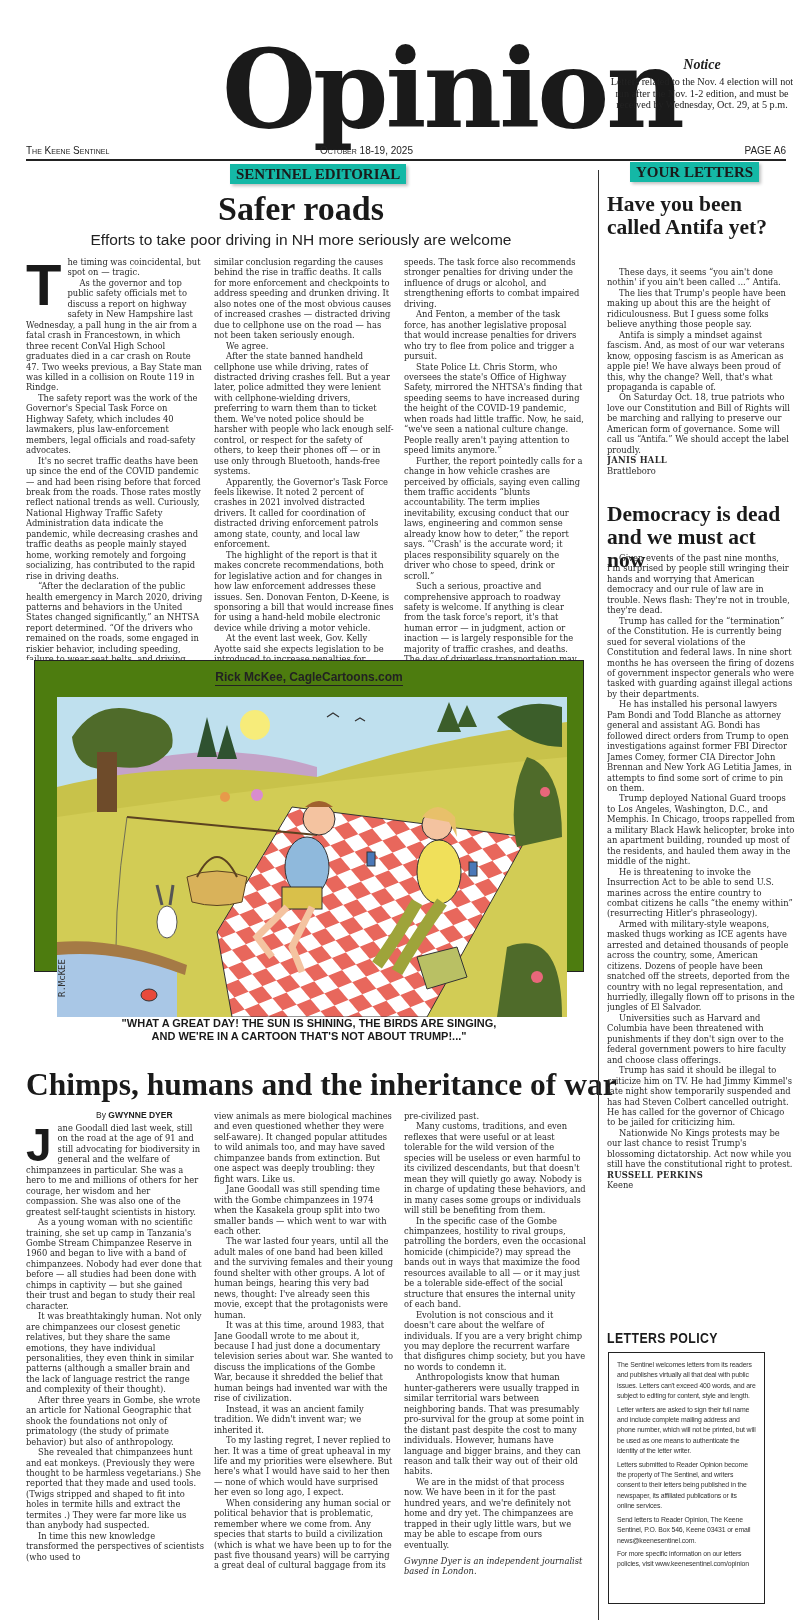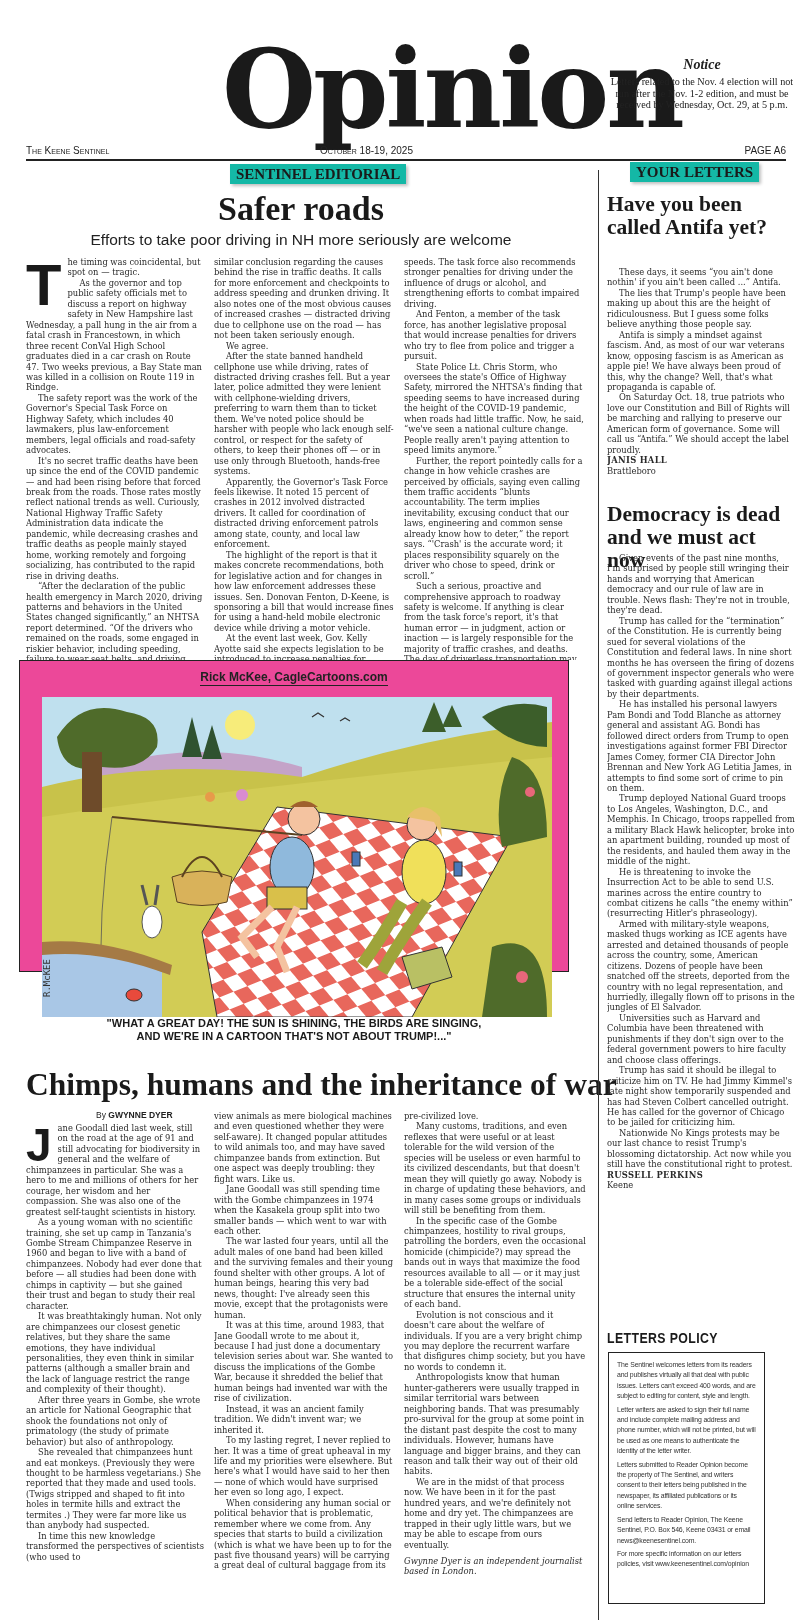--- a/index.html
+++ b/index.html
@@ -30,21 +30,21 @@
 
   .col { position:absolute; font-family:"DejaVu Serif", serif; font-size:8.35px; line-height:10.45px;
     color:#2a2a2a; text-align:left; overflow:hidden; }
   .col p { text-indent: 12px; }
   .col p.first { text-indent: 0; }
   .dropcap { float:left; font-family:"Liberation Sans", sans-serif; font-weight:bold;
     font-size: 58px; line-height:50px; margin: 3px 6px 0 0; color:#1a1a1a; }
 
   .vrule { position:absolute; top:170px; left:598px; width:1.3px; height:1450px; background:#333; }
 
-  .cartoon-box { position:absolute; left:19px; top:660px; width:550px; height:312px; border:1.3px solid #222; background:#ec4899; }
+  .cartoon-box { position:absolute; left:34px; top:660px; width:550px; height:312px; border:1.3px solid #222; background:#4d7c0f; }
   .cartoon-credit { position:absolute; top:8px; left:0; width:100%; text-align:center;
     font-family:"Liberation Sans", sans-serif; font-weight:bold; font-size:12px; line-height:16px; }
   .cartoon-credit span { border-bottom:1px solid #222; padding-bottom:1px; }
   .cartoon-img { position:absolute; left:22px; top:36px; width:510px; height:320px; overflow:hidden; }
   .cartoon-caption { position:absolute; top:356px; left:0; width:100%; text-align:center;
     font-family:"Liberation Sans", sans-serif; font-weight:bold; font-size:11px; line-height:13px; color:#1a1a1a; }
 
   .chimp-head { position:absolute; top:1066px; left:26px; width:556px;
     font-family:"Liberation Serif", serif; font-weight:bold; font-size:31.5px; line-height:38px; color:#1a1a1a; white-space:nowrap; }
   .byline { position:absolute; top:1110px; left:96px; font-family:"Liberation Sans", sans-serif; font-size:8.5px; }
@@ -87,21 +87,21 @@
   <p>As the governor and top public safety officials met to discuss a report on highway safety in New Hampshire last Wednesday, a pall hung in the air from a fatal crash in Francestown, in which three recent ConVal High School graduates died in a car crash on Route 47. Two weeks previous, a Bay State man was killed in a collision on Route 119 in Rindge.</p>
   <p>The safety report was the work of the Governor's Special Task Force on Highway Safety, which includes 40 lawmakers, plus law-enforcement members, legal officials and road-safety advocates.</p>
   <p>It's no secret traffic deaths have been up since the end of the COVID pandemic — and had been rising before that forced break from the roads. Those rates mostly reflect national trends as well. Curiously, National Highway Traffic Safety Administration data indicate the pandemic, while decreasing crashes and traffic deaths as people mainly stayed home, working remotely and forgoing socializing, has contributed to the rapid rise in driving deaths.</p>
   <p>“After the declaration of the public health emergency in March 2020, driving patterns and behaviors in the United States changed significantly,” an NHTSA report determined. “Of the drivers who remained on the roads, some engaged in riskier behavior, including speeding, failure to wear seat belts, and driving under the influence of alcohol or drugs.”</p>
 
 </div>
 <div class="col" style="left:214px;top:257px;width:180px;height:403px;">
   <p class="first">similar conclusion regarding the causes behind the rise in traffic deaths. It calls for more enforcement and checkpoints to address speeding and drunken driving. It also notes one of the most obvious causes of increased crashes — distracted driving due to cellphone use on the road — has not been taken seriously enough.</p>
   <p>We agree.</p>
   <p>After the state banned handheld cellphone use while driving, rates of distracted driving crashes fell. But a year later, police admitted they were lenient with cellphone-wielding drivers, preferring to warn them than to ticket them. We've noted police should be harsher with people who lack enough self-control, or respect for the safety of others, to keep their phones off — or in use only through Bluetooth, hands-free systems.</p>
-  <p>Apparently, the Governor's Task Force feels likewise. It noted 15 percent of crashes in 2012 involved distracted drivers. It called for coordination of distracted driving enforcement patrols among state, county, and local law enforcement.</p>
+  <p>Apparently, the Governor's Task Force feels likewise. It noted 2 percent of crashes in 2021 involved distracted drivers. It called for coordination of distracted driving enforcement patrols among state, county, and local law enforcement.</p>
   <p>The highlight of the report is that it makes concrete recommendations, both for legislative action and for changes in how law enforcement addresses these issues. Sen. Donovan Fenton, D-Keene, is sponsoring a bill that would increase fines for using a hand-held mobile electronic device while driving a motor vehicle.</p>
   <p>At the event last week, Gov. Kelly Ayotte said she expects legislation to be introduced to increase penalties for wrong-way drivers and people driving at excessive</p>
 </div>
 <div class="col" style="left:404px;top:257px;width:180px;height:403px;">
   <p class="first">speeds. The task force also recommends stronger penalties for driving under the influence of drugs or alcohol, and strengthening efforts to combat impaired driving.</p>
   <p>And Fenton, a member of the task force, has another legislative proposal that would increase penalties for drivers who try to flee from police and trigger a pursuit.</p>
   <p>State Police Lt. Chris Storm, who oversees the state's Office of Highway Safety, mirrored the NHTSA's finding that speeding seems to have increased during the height of the COVID-19 pandemic, when roads had little traffic. Now, he said, “we've seen a national culture change. People really aren't paying attention to speed limits anymore.”</p>
   <p>Further, the report pointedly calls for a change in how vehicle crashes are perceived by officials, saying even calling them traffic accidents “blunts accountability. The term implies inevitability, excusing conduct that our laws, engineering and common sense already know how to deter,” the report says. “'Crash' is the accurate word; it places responsibility squarely on the driver who chose to speed, drink or scroll.”</p>
   <p>Such a serious, proactive and comprehensive approach to roadway safety is welcome. If anything is clear from the task force's report, it's that human error — in judgment, action or inaction — is largely responsible for the majority of traffic crashes, and deaths. The day of driverless transportation may be coming, but it's far from becoming the norm.</p>
 
@@ -181,21 +181,21 @@
 <div class="col" style="left:214px;top:1111px;width:180px;height:509px;">
   <p class="first">view animals as mere biological machines and even questioned whether they were self-aware). It changed popular attitudes to wild animals too, and may have saved chimpanzee bands from extinction. But one aspect was deeply troubling: they fight wars. Like us.</p>
   <p>Jane Goodall was still spending time with the Gombe chimpanzees in 1974 when the Kasakela group split into two smaller bands — which went to war with each other.</p>
   <p>The war lasted four years, until all the adult males of one band had been killed and the surviving females and their young found shelter with other groups. A lot of human beings, hearing this very bad news, thought: I've already seen this movie, except that the protagonists were human.</p>
   <p>It was at this time, around 1983, that Jane Goodall wrote to me about it, because I had just done a documentary television series about war. She wanted to discuss the implications of the Gombe War, because it shredded the belief that human beings had invented war with the rise of civilization.</p>
   <p>Instead, it was an ancient family tradition. We didn't invent war; we inherited it.</p>
   <p>To my lasting regret, I never replied to her. It was a time of great upheaval in my life and my priorities were elsewhere. But here's what I would have said to her then — none of which would have surprised her even so long ago, I expect.</p>
   <p>When considering any human social or political behavior that is problematic, remember where we come from. Any species that starts to build a civilization (which is what we have been up to for the past five thousand years) will be carrying a great deal of cultural baggage from its</p>
 </div>
 <div class="col" style="left:404px;top:1111px;width:182px;height:509px;">
-  <p class="first">pre-civilized love.</p>
+  <p class="first">pre-civilized past.</p>
   <p>Many customs, traditions, and even reflexes that were useful or at least tolerable for the wild version of the species will be useless or even harmful to its civilized descendants, but that doesn't mean they will quietly go away. Nobody is in charge of updating these behaviors, and in many cases some groups or individuals will still be benefiting from them.</p>
   <p>In the specific case of the Gombe chimpanzees, hostility to rival groups, patrolling the borders, even the occasional homicide (chimpicide?) may spread the bands out in ways that maximize the food resources available to all — or it may just be a tolerable side-effect of the social structure that ensures the internal unity of each band.</p>
   <p>Evolution is not conscious and it doesn't care about the welfare of individuals. If you are a very bright chimp you may deplore the recurrent warfare that disfigures chimp society, but you have no words to condemn it.</p>
   <p>Anthropologists know that human hunter-gatherers were usually trapped in similar territorial wars between neighboring bands. That was presumably pro-survival for the group at some point in the distant past despite the cost to many individuals. However, humans have language and bigger brains, and they can reason and talk their way out of their old habits.</p>
   <p>We are in the midst of that process now. We have been in it for the past hundred years, and we're definitely not home and dry yet. The chimpanzees are trapped in their ugly little wars, but we may be able to escape from ours eventually.</p>
   <p class="first" style="margin-top:6px;font-style:italic;">Gwynne Dyer is an independent journalist based in London.</p>
 </div>
 
 <div class="vrule"></div>
 <div class="kicker yl-kicker">YOUR LETTERS</div>

